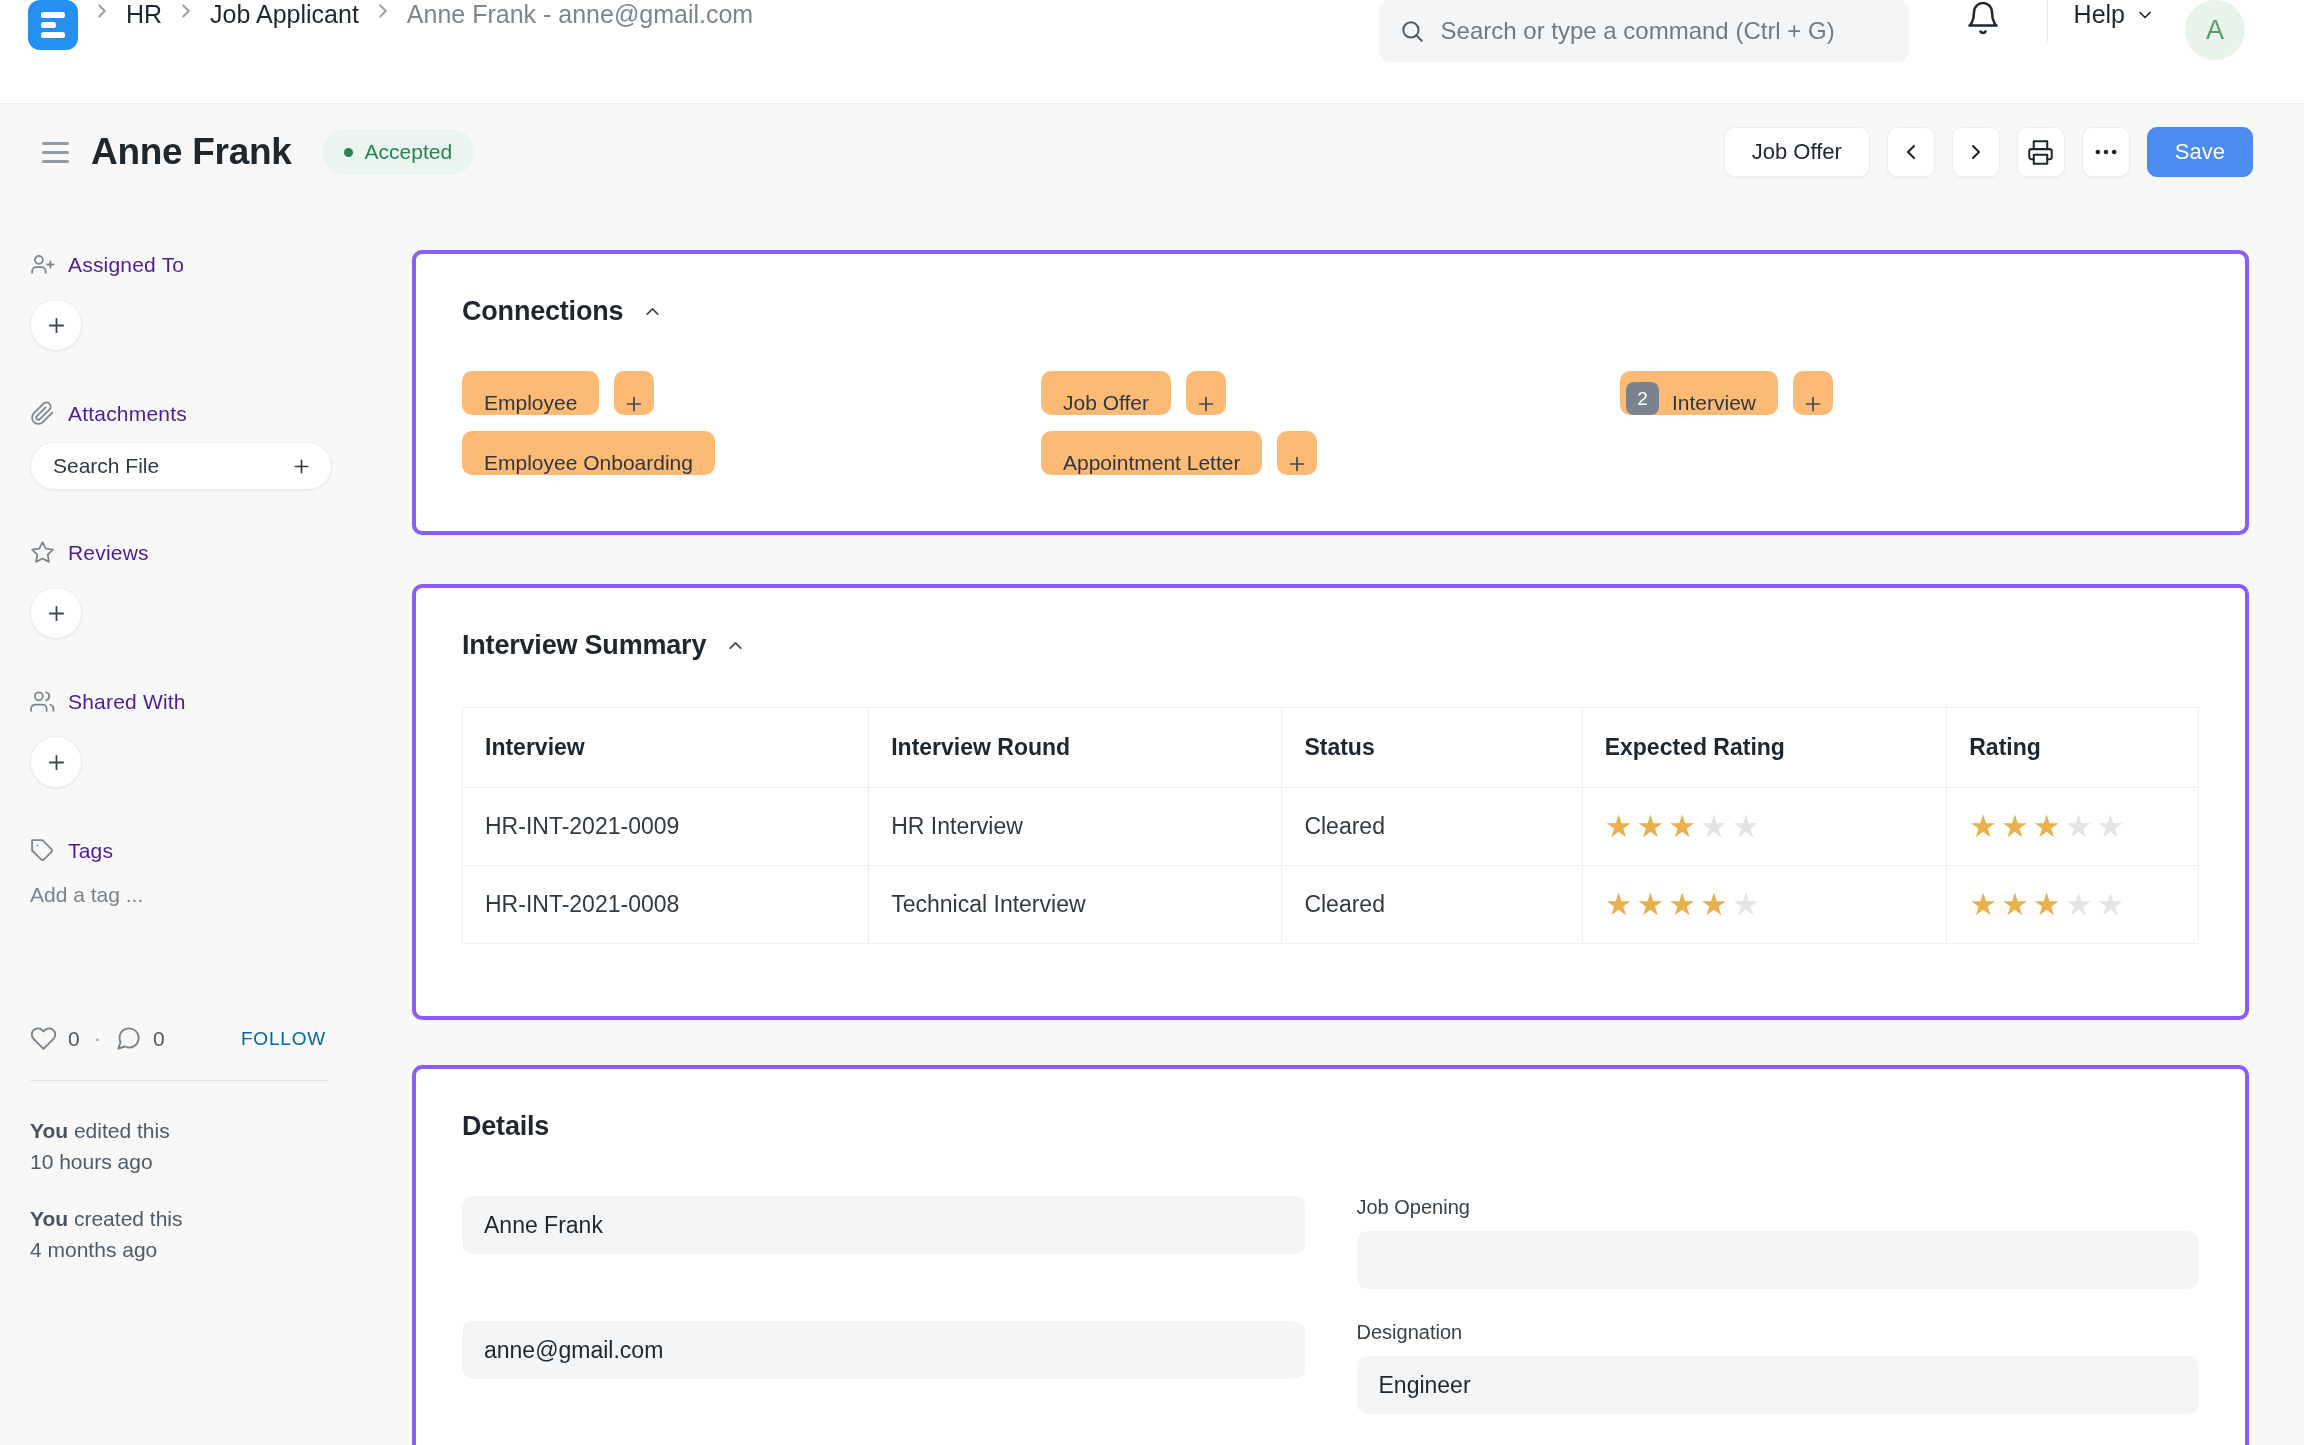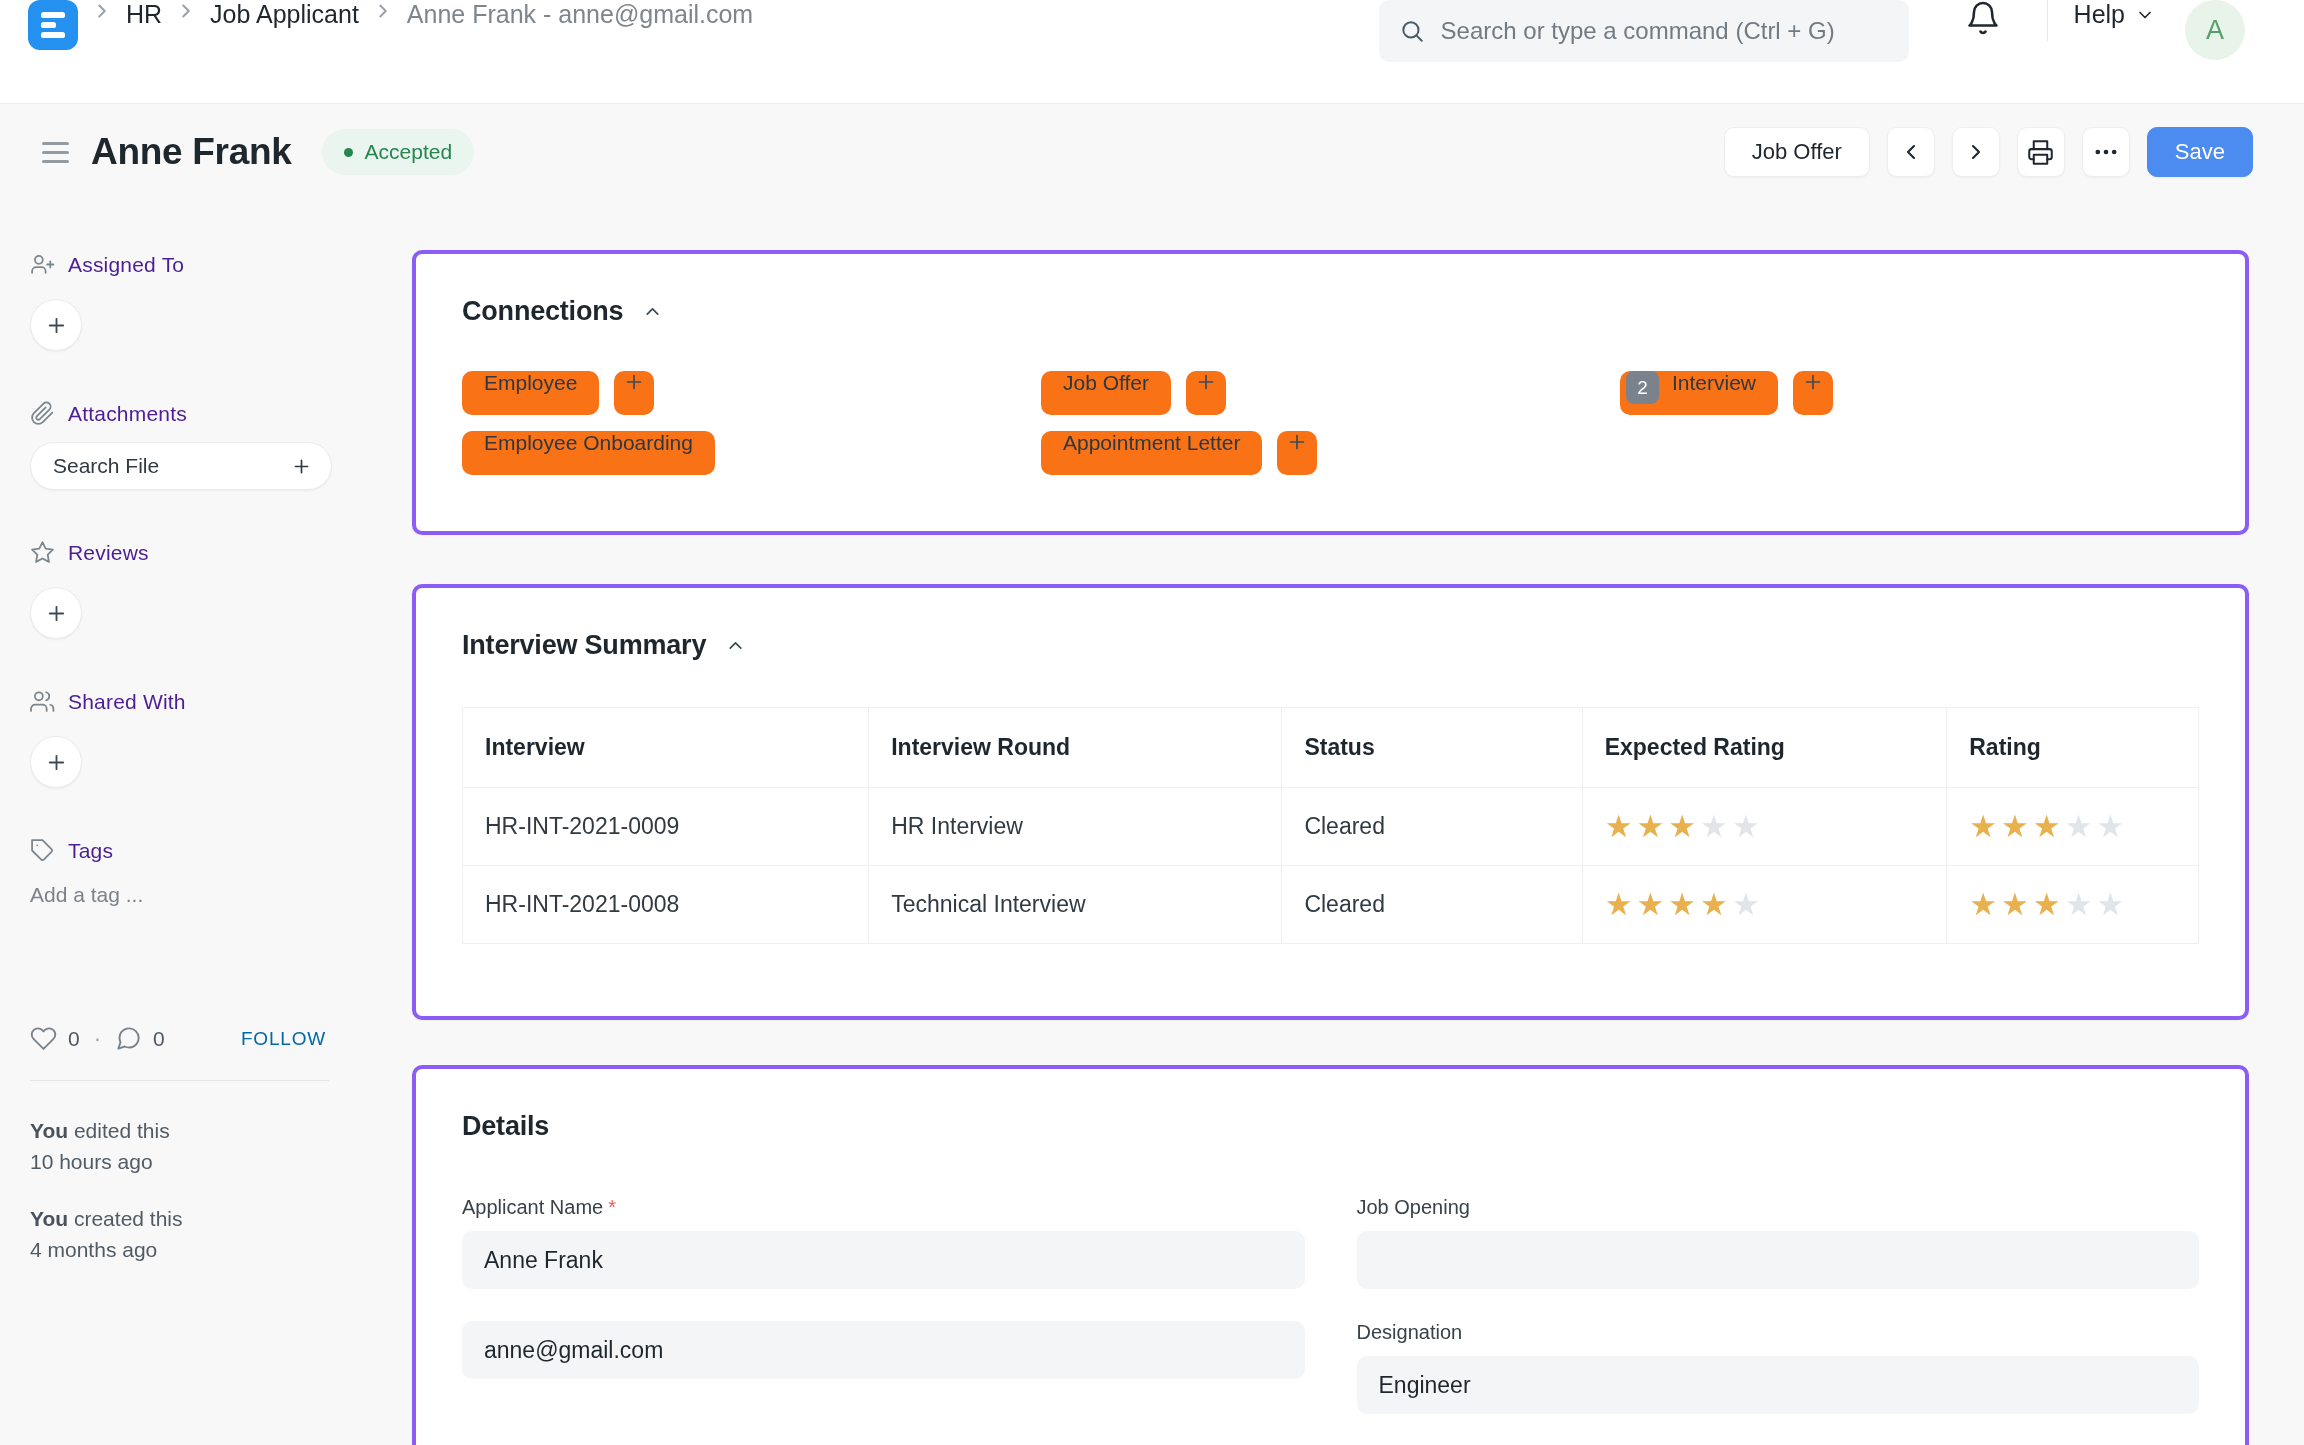--- a/index.html
+++ b/index.html
@@ -104,22 +104,22 @@
   .card-title-row { display:flex; align-items:center; gap: 19px; }
   .card-title { font-size: 27px; font-weight: 700; letter-spacing: -0.2px; }
   .collapse-chev { color:#3E4A54; }
 
   
   .card.connections { margin-bottom: 49px; }
   .conn-grid { margin-top: 44px; display:grid; grid-template-columns: repeat(3, 1fr); }
   .conn-col { display:flex; flex-direction:column; gap: 16px; align-items:flex-start; }
   .conn-row { display:flex; gap: 15px; }
   .conn-pill, .pill-add {
-    height: 44px; border-radius: 10px; background:#f97316;
-    display:flex; align-items:flex-start; font-size: 21px; color:#2F3740;
+    height: 44px; border-radius: 10px; background:#fdba74;
+    display:flex; align-items:flex-end; font-size: 21px; color:#2F3740;
   }
   .conn-pill { padding: 0 22px; gap: 13px; }
   .conn-pill.has-count { padding-left: 6px; }
   .conn-count {
     width: 33px; height: 33px; border-radius: 8px; background:#7A838D; color:#fff;
     display:flex; align-items:center; justify-content:center; font-size: 19px;
   }
   .pill-add { width: 40px; justify-content:center; color:#3E4A54; }
 
   
@@ -458,21 +458,21 @@
             </tr>
           </tbody>
       </table>
     </section>
 
     <section class="card details">
       <div class="card-title-row">
         <h2 class="card-title">Details</h2>
       </div>
       <div class="form-grid">
-          <div><label class="field-label">Applicant Name<span class="req">*</span></label><input class="field-input" type="text" value="Anne Frank" style=""></div>
+          <div><input class="field-input" type="text" value="Anne Frank" style=""></div>
           <div><label class="field-label">Job Opening</label><input class="field-input" type="text" style=""></div>
           <div><input class="field-input" type="text" value="anne@gmail.com" style=""></div>
           <div><label class="field-label">Designation</label><input class="field-input" type="text" value="Engineer" style=""></div>
           <div>
             <label class="field-label">Phone Number</label>
           </div>
           <div>
             <label class="field-label">Status<span class="req">*</span></label>
           </div>
         </div>

